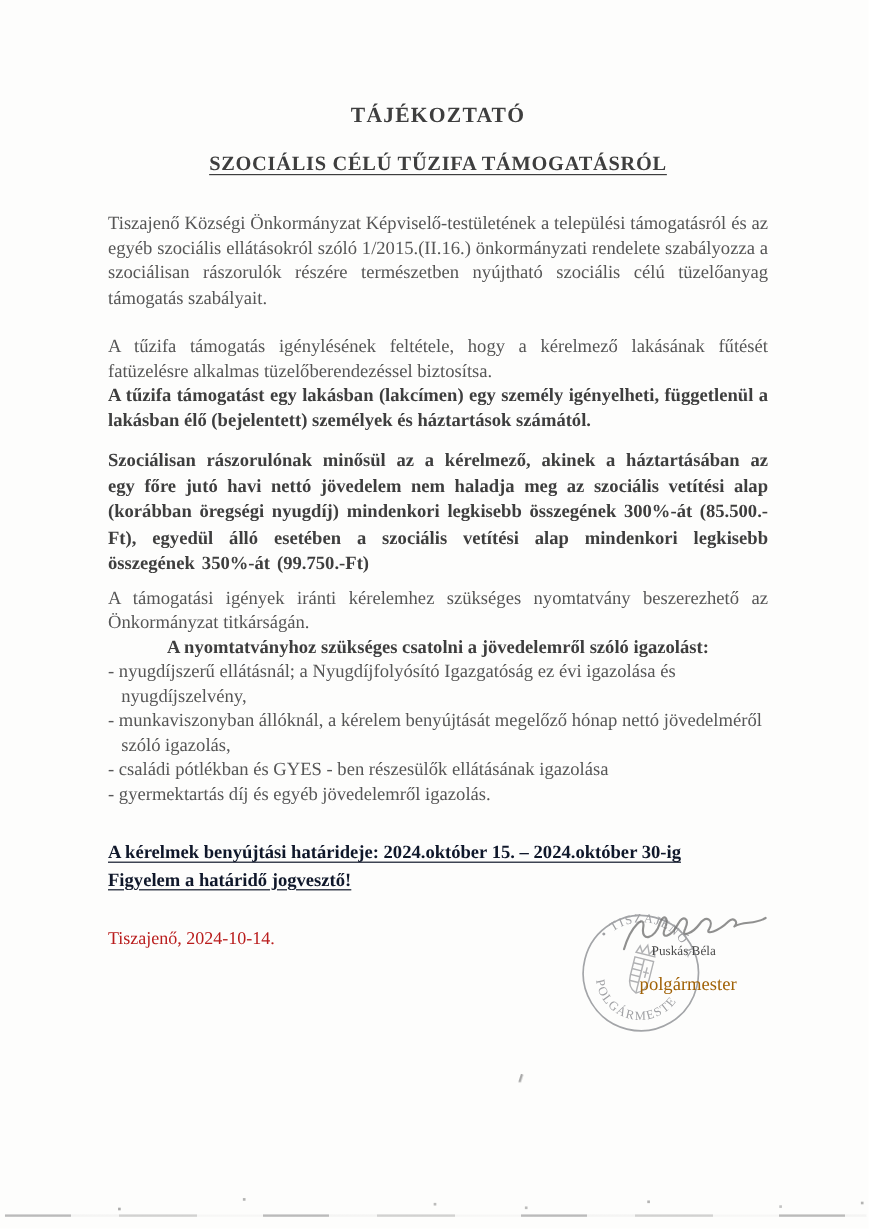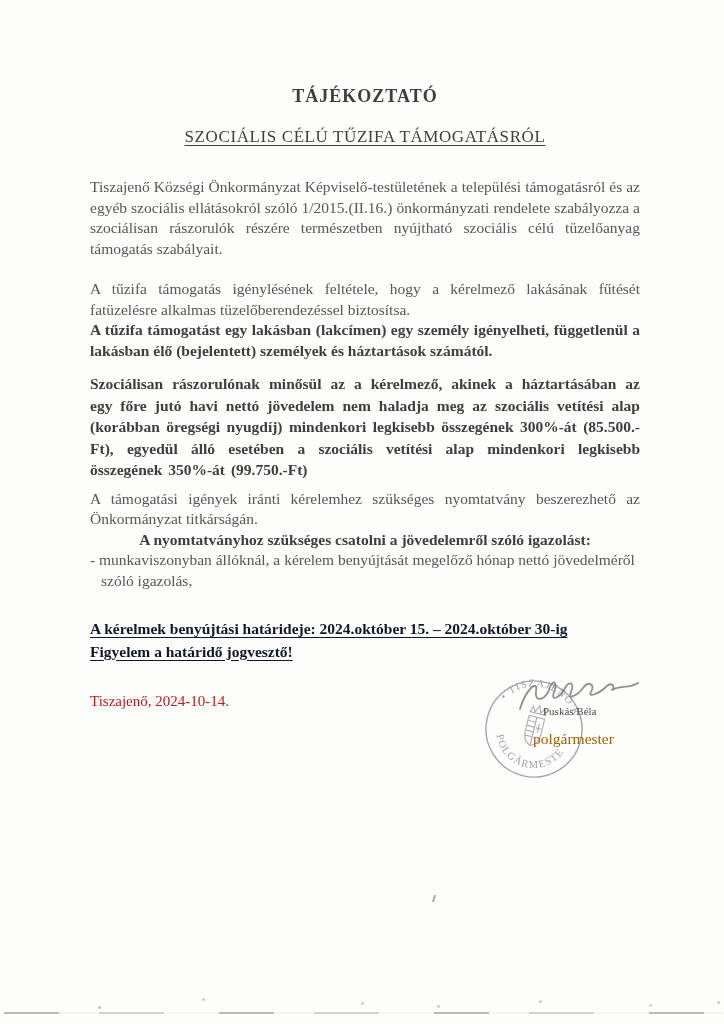--- a/index.html
+++ b/index.html
@@ -24,21 +24,21 @@
     text-align: center;
     font-size: 18px;
     font-weight: bold;
     letter-spacing: 1px;
     color: #3e3e3e;
   }
   .doc-subtitle {
     margin: 0 0 30px 0;
     text-align: center;
     font-size: 17px;
-    font-weight: normal;
+    font-weight: bold;
     letter-spacing: 0.6px;
     color: #3e3e3e;
     text-decoration: underline;
     text-underline-offset: 3px;
   }
   .para {
     margin: 0;
     font-size: 15.5px;
     line-height: 20.5px;
     text-align: justify;
@@ -156,21 +156,24 @@
 
     <p class="para bold one-per">A tűzifa támogatást egy lakásban (lakcímen) egy személy igényelheti, függetlenül a lakásban élő (bejelentett) személyek és háztartások számától.</p>
 
     <p class="para bold eligibility">Szociálisan rászorulónak minősül az a kérelmező, akinek a háztartásában az egy főre jutó havi nettó jövedelem nem haladja meg az szociális vetítési alap (korábban öregségi nyugdíj) mindenkori legkisebb összegének 300%-át (85.500.-Ft), egyedül álló esetében a szociális vetítési alap mindenkori legkisebb összegének 350%-át (99.750.-Ft)</p>
 
     <p class="para">A támogatási igények iránti kérelemhez szükséges nyomtatvány beszerezhető az Önkormányzat titkárságán.</p>
 
     <p class="para bold attach-heading">A nyomtatványhoz szükséges csatolni a jövedelemről szóló igazolást:</p>
 
     <div>
+      <div class="list-item">- nyugdíjszerű ellátásnál; a Nyugdíjfolyósító Igazgatóság ez évi igazolása és nyugdíjszelvény,</div>
       <div class="list-item">- munkaviszonyban állóknál, a kérelem benyújtását megelőző hónap nettó jövedelméről szóló igazolás,</div>
+      <div class="list-item">- családi pótlékban és GYES - ben részesülők ellátásának igazolása</div>
+      <div class="list-item">- gyermektartás díj és egyéb jövedelemről igazolás.</div>
     </div>
 
     <div class="deadline">
       <p class="deadline-line">A kérelmek benyújtási határideje: 2024.október 15. – 2024.október 30-ig</p>
       <p class="deadline-line">Figyelem a határidő jogvesztő!</p>
     </div>
 
     <div class="footer">
       <div class="date-line">Tiszajenő, 2024-10-14.</div>
 

